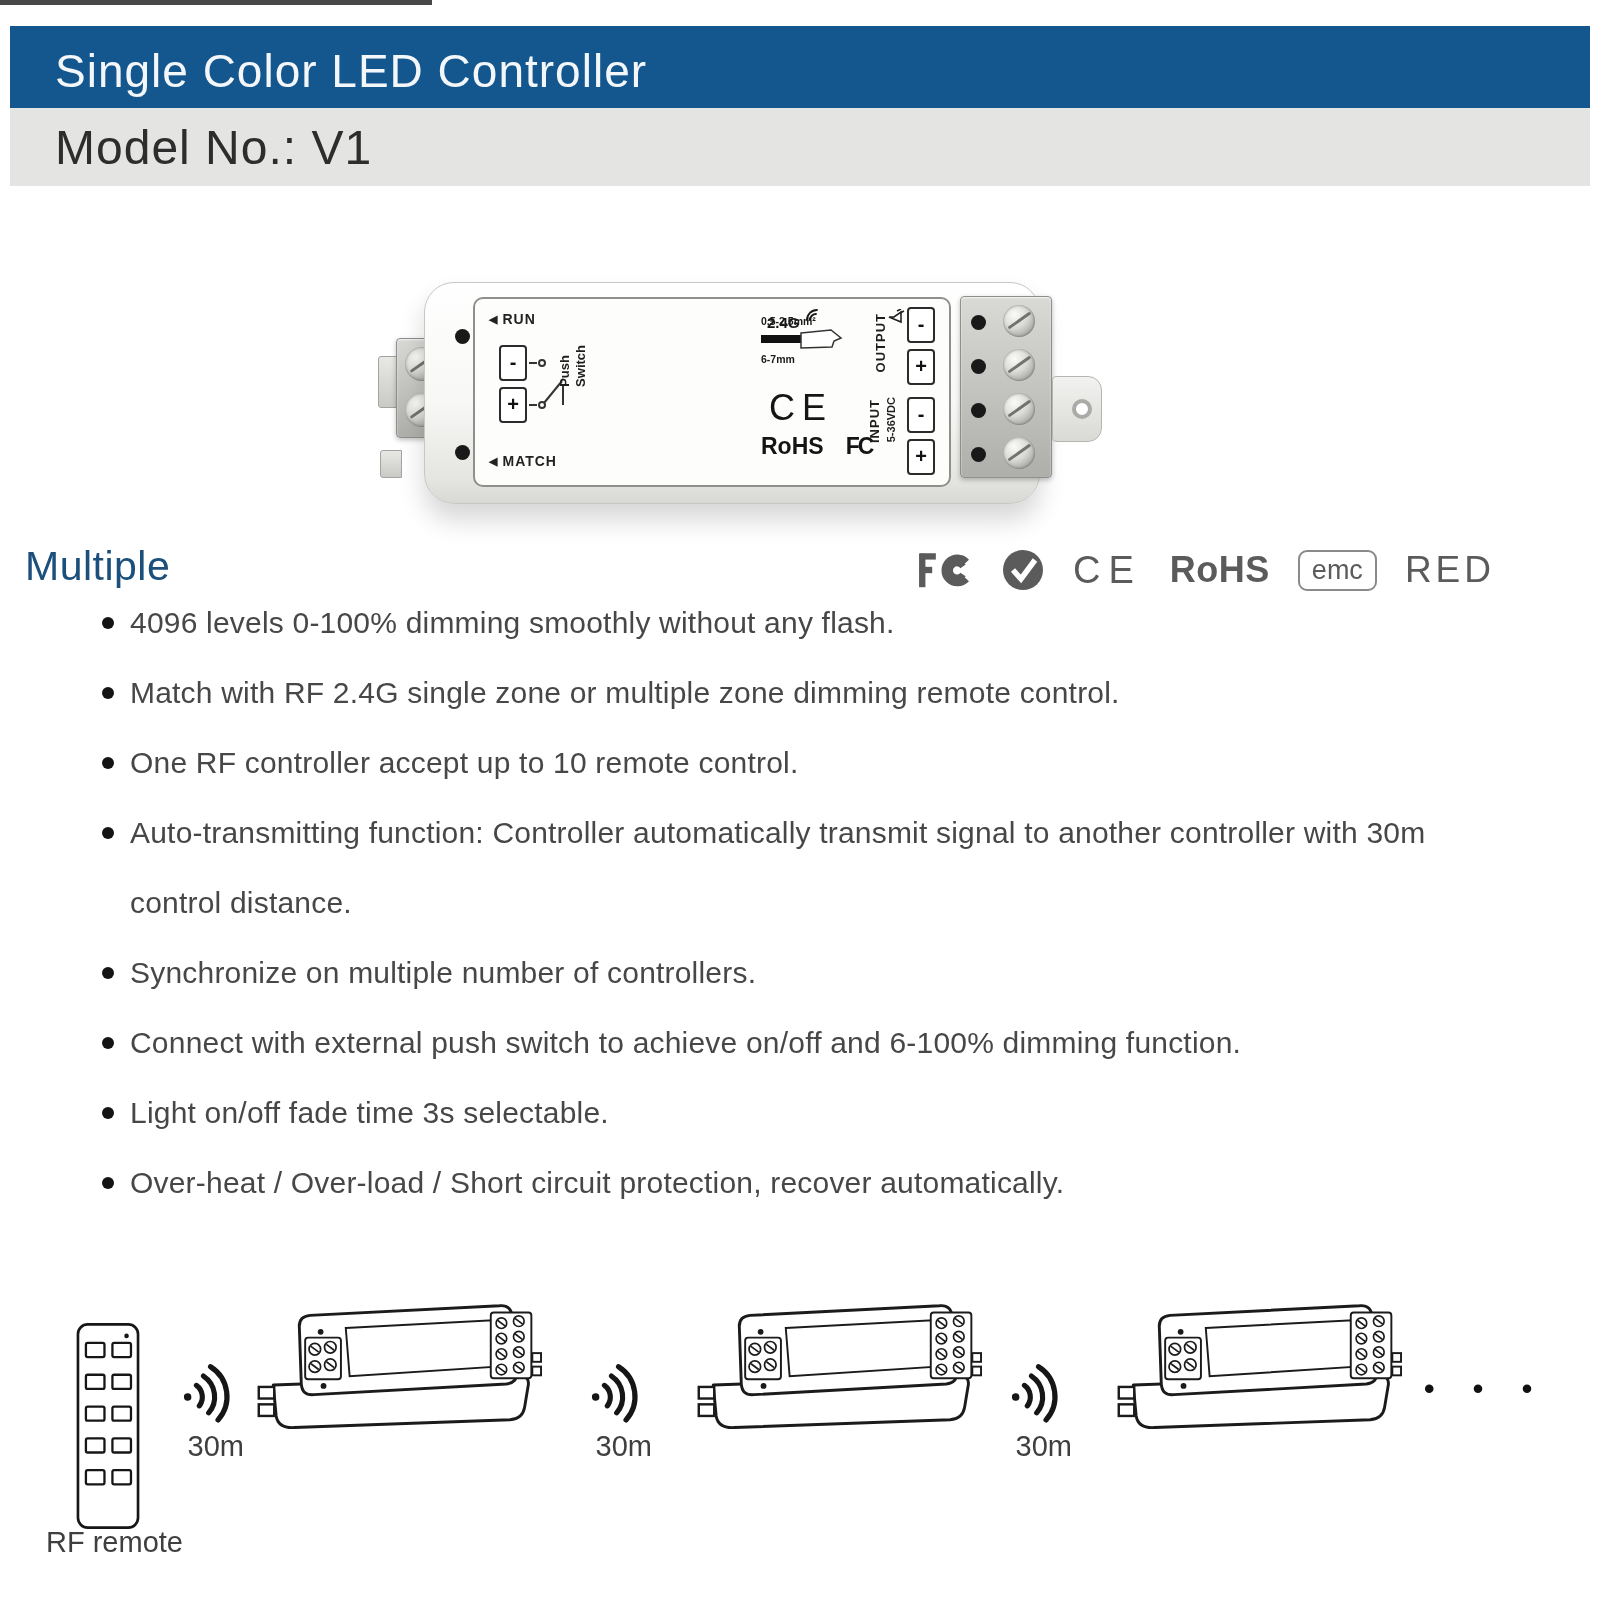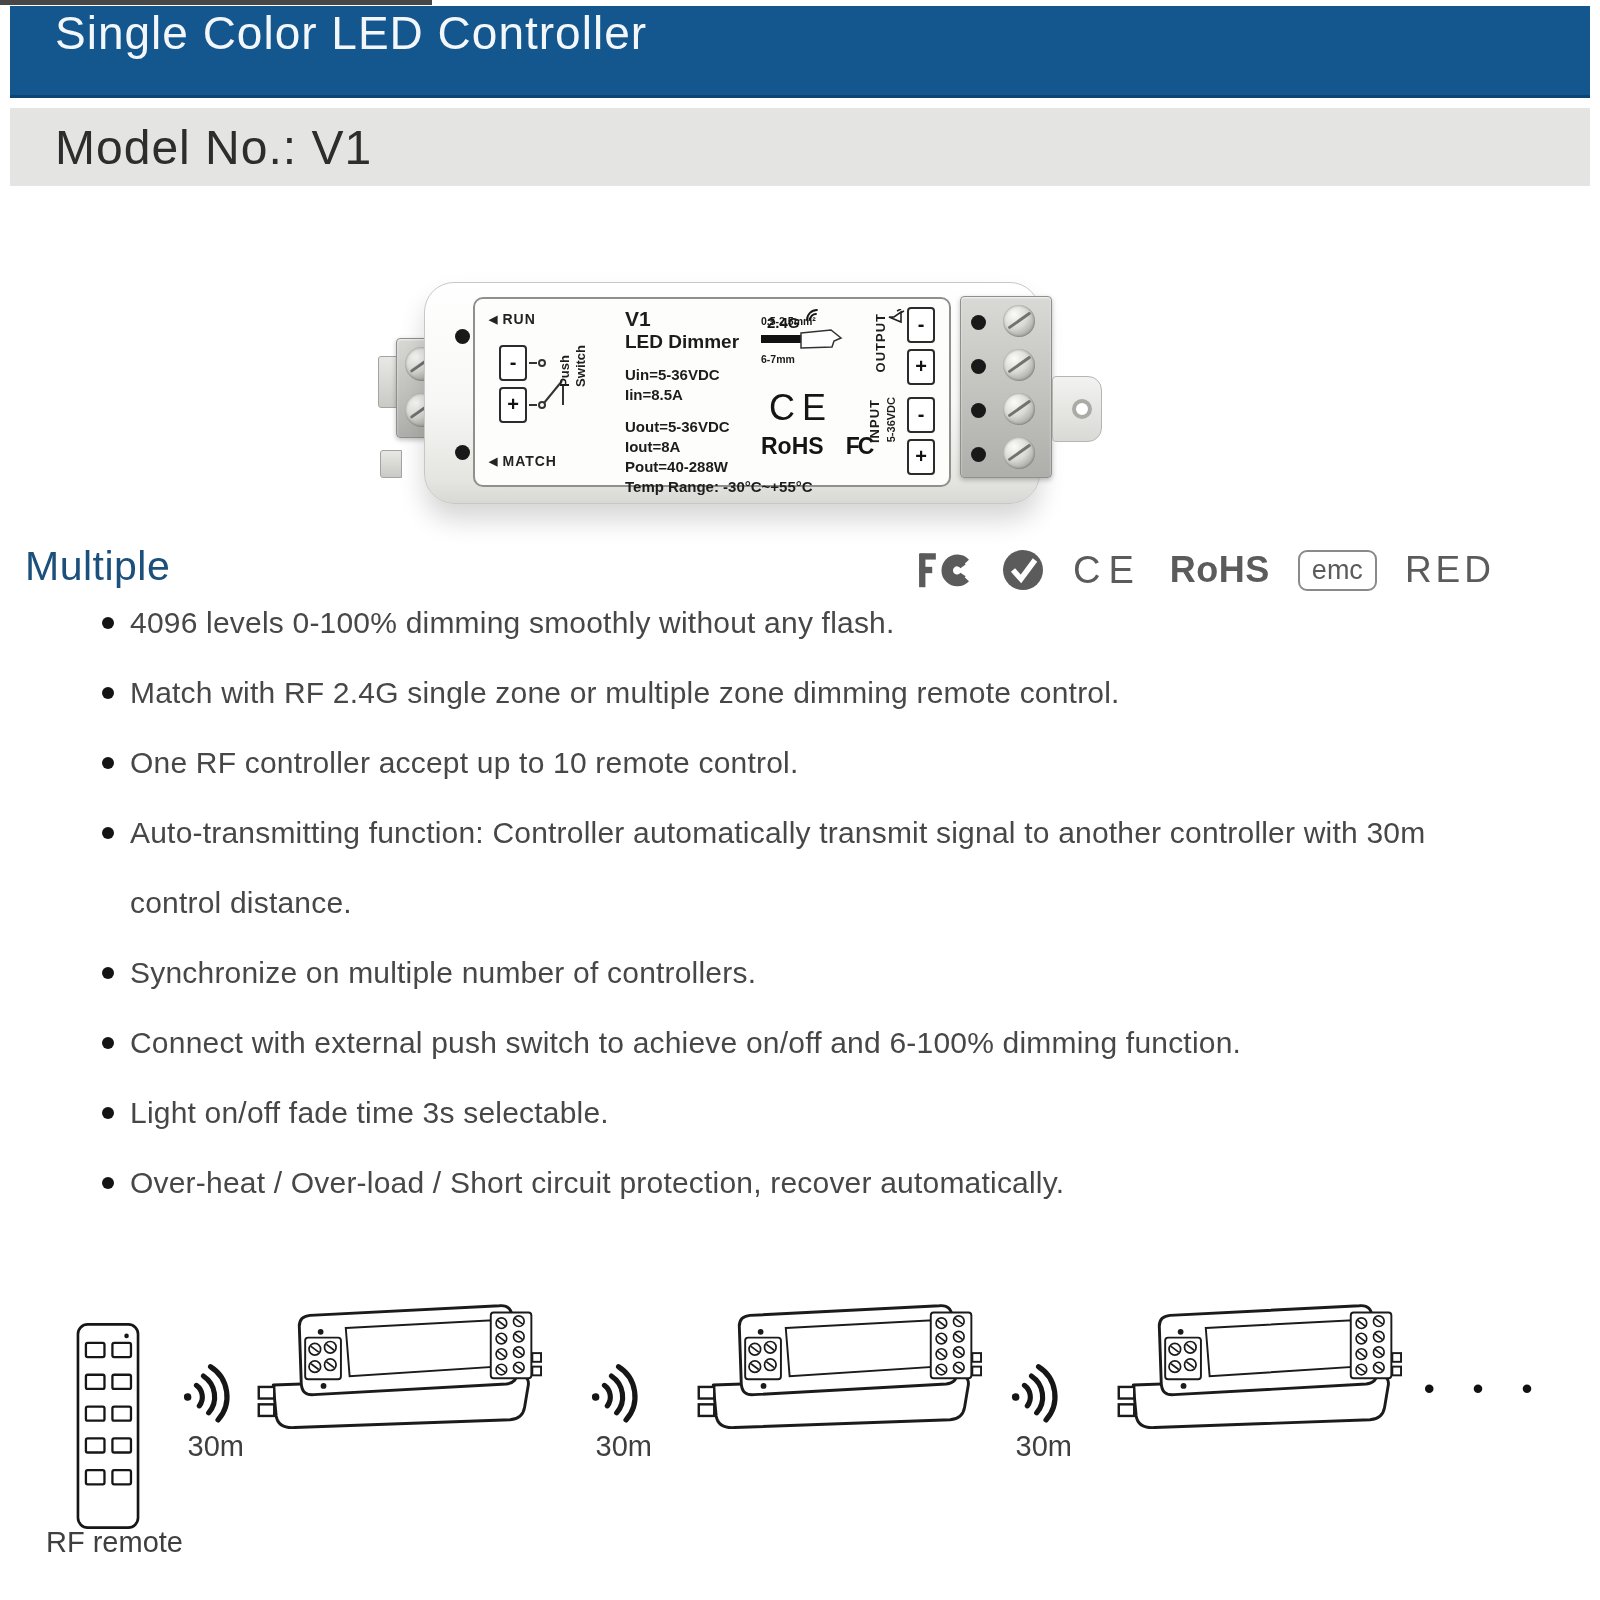--- a/index.html
+++ b/index.html
@@ -5,23 +5,23 @@
   * { margin:0; padding:0; box-sizing:border-box; }
   html,body { background:#ffffff; }
   #page {
     position:relative; width:1600px; height:1600px; background:#fff;
     font-family:"Liberation Sans", sans-serif; overflow:hidden;
   }
 
   
   #topstrip { position:absolute; left:0; top:0; width:432px; height:5px; background:#474747; }
   #titlebar {
-    position:absolute; left:10px; top:6px; width:1580px; height:92px;
+    position:absolute; left:10px; top:26px; width:1580px; height:92px;
     background:#14568e; border-bottom:3px solid #0e4474;
-    display:flex; padding-left:45px;
+    display:flex; align-items:center; padding-left:45px;
   }
   #titlebar span { color:#f4f7fa; font-size:46px; letter-spacing:1px; font-weight:400; }
   #modelbar {
     position:absolute; left:10px; top:108px; width:1580px; height:78px;
     background:#e4e4e2; display:flex; align-items:center; padding-left:45px;
   }
   #modelbar span { color:#2d2d2d; font-size:48px; letter-spacing:1px;text-align:center; }
   #subtitle {
     position:absolute; left:48px; top:216px; width:1510px;
     color:#4f4f4f; font-size:28px; letter-spacing:0.2px; white-space:nowrap;
@@ -204,30 +204,20 @@
             <path d="M15 52 L33 30"></path>
               <path d="M34 54 v-20"></path>
           </g>
         </svg>
         <div class="vtext swtxt" style="left:98px;top:46px">Switch</div>
         <div class="vtext swtxt" style="left:82px;top:56px">Push</div>
         <div class="plabel" style="left:14px;top:154px">
           <span class="tri">◀</span><span>MATCH</span>
         </div>
 
-        <div id="specs">
-          <div class="v1t">V1</div>
-          <div class="prodt">LED Dimmer</div>
-          <div class="spec">Uin=5-36VDC</div>
-          <div class="spec">Iin=8.5A</div>
-          <div class="spec mt12">Uout=5-36VDC</div>
-          <div class="spec">Iout=8A</div>
-          <div class="spec">Pout=40-288W</div>
-          <div class="spec">Temp Range: -30°C~+55°C</div>
-        </div>
 
         <div id="rfb">
           <span>2.4G</span>
           <svg width="17" height="15" style="vertical-align:6px">
             <g stroke="#161616" stroke-width="1.8" fill="none" stroke-linecap="round">
               <path d="M3 13 a10 10 0 0 1 10 -10"></path>
                 <path d="M6 13 a6 6 0 0 1 6 -6"></path>
             </g>
             <circle cx="6" cy="12" r="1.4" fill="#161616"></circle>
           </svg>

